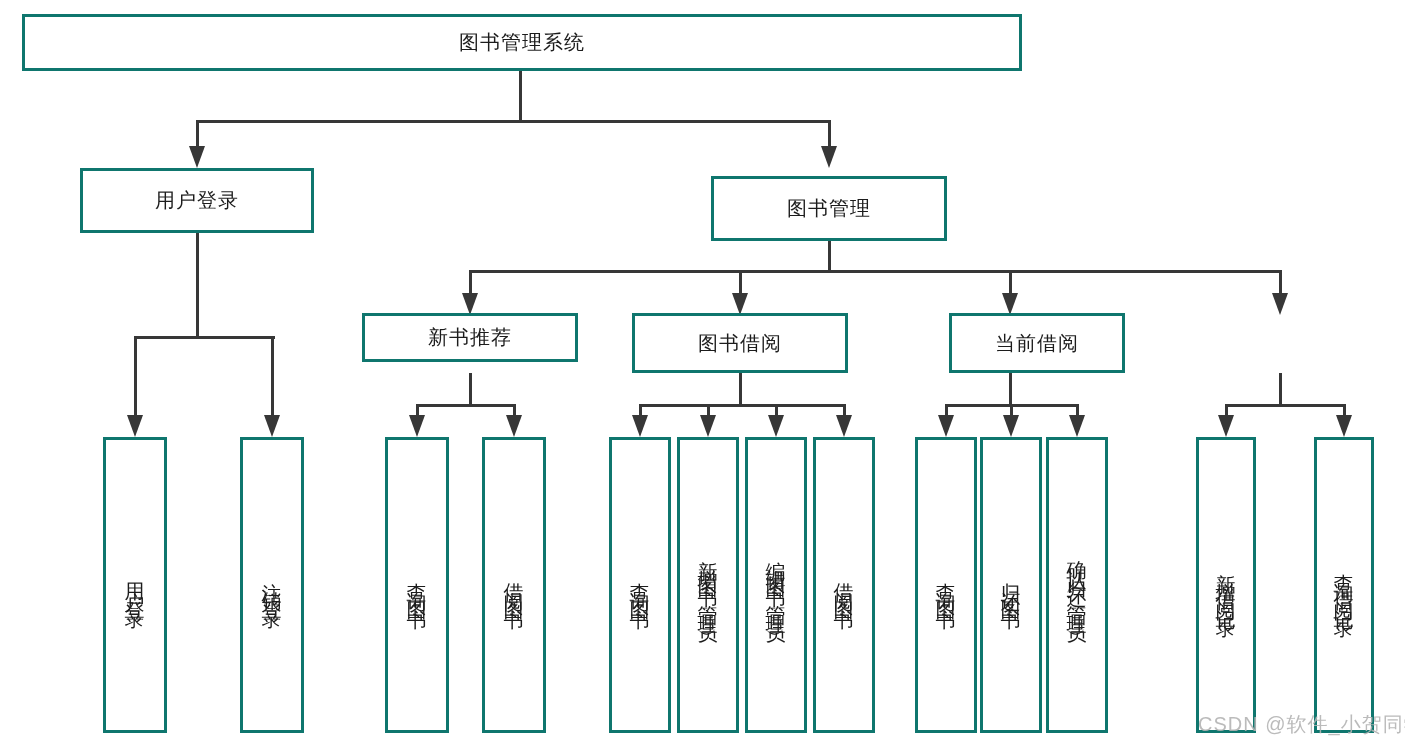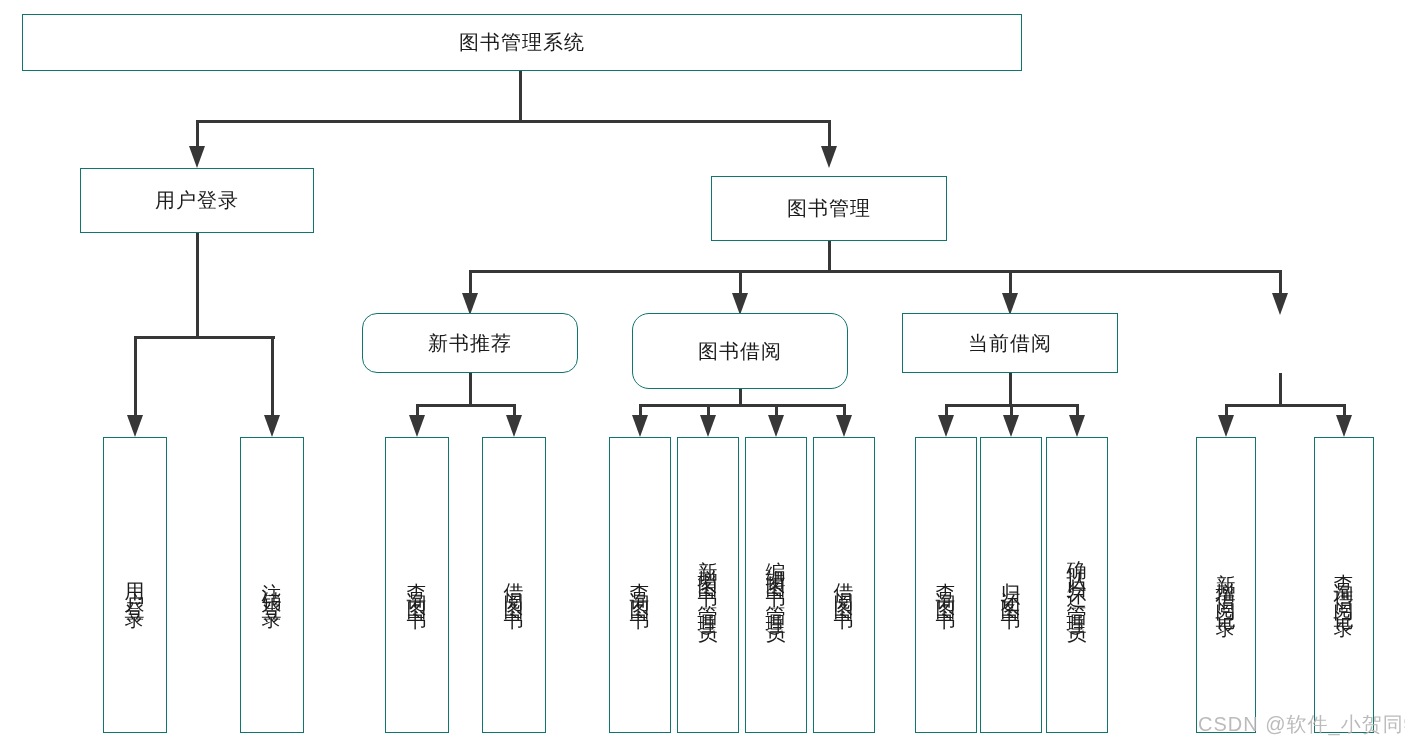--- a/index.html
+++ b/index.html
@@ -19,21 +19,21 @@
   .arrow{
     position:absolute;width:0;height:0;
     border-left:8px solid transparent;
     border-right:8px solid transparent;
     border-top:22px solid #373737;
   }
   
   .box{
     position:absolute;
     background:#ffffff;
-    border:1px solid #0f766e;
+    border:3px solid #0f766e;
     box-sizing:border-box;
     display:flex;align-items:center;justify-content:center;
     font-size:20px;
     color:#1c1c1c;
     letter-spacing:1px;
   }
   .box.leaf .vtext{
     writing-mode:vertical-rl;
     text-orientation:mixed;
     letter-spacing:9px;
@@ -114,23 +114,23 @@
   <div class="line v" style="left:1224.5px;top:404px;height:15px;"></div>
   <div class="line v" style="left:1342.5px;top:404px;height:15px;"></div>
   <div class="arrow" style="left:1218px;top:415px;"></div>
   <div class="arrow" style="left:1336px;top:415px;"></div>
 
   <div class="box" style="left:22px;top:14px;width:1000px;height:57px;">图书管理系统</div>
 
   <div class="box" style="left:80px;top:168px;width:234px;height:65px;">用户登录</div>
   <div class="box" style="left:711px;top:176px;width:236px;height:65px;">图书管理</div>
 
-  <div class="box" style="left:362px;top:313px;width:216px;height:60px;border-radius:15px;">新书推荐</div>
-  <div class="box" style="left:632px;top:313px;width:216px;height:76px;border-radius:17px;">图书借阅</div>
-  <div class="box" style="left:902px;top:313px;width:216px;height:60px;">当前借阅</div>
+  <div class="box" style="left:362px;top:313px;width:216px;height:49px;">新书推荐</div>
+  <div class="box" style="left:632px;top:313px;width:216px;height:60px;">图书借阅</div>
+  <div class="box" style="left:949px;top:313px;width:176px;height:60px;">当前借阅</div>
 
   <div class="box leaf" style="left:103px;top:437px;width:64px;height:296px;">
     <span class="vtext">用户登录</span>
   </div>
   <div class="box leaf" style="left:240px;top:437px;width:64px;height:296px;">
     <span class="vtext">注销登录</span>
   </div>
 
   <div class="box leaf" style="left:385px;top:437px;width:64px;height:296px;">
     <span class="vtext">查询图书</span>

